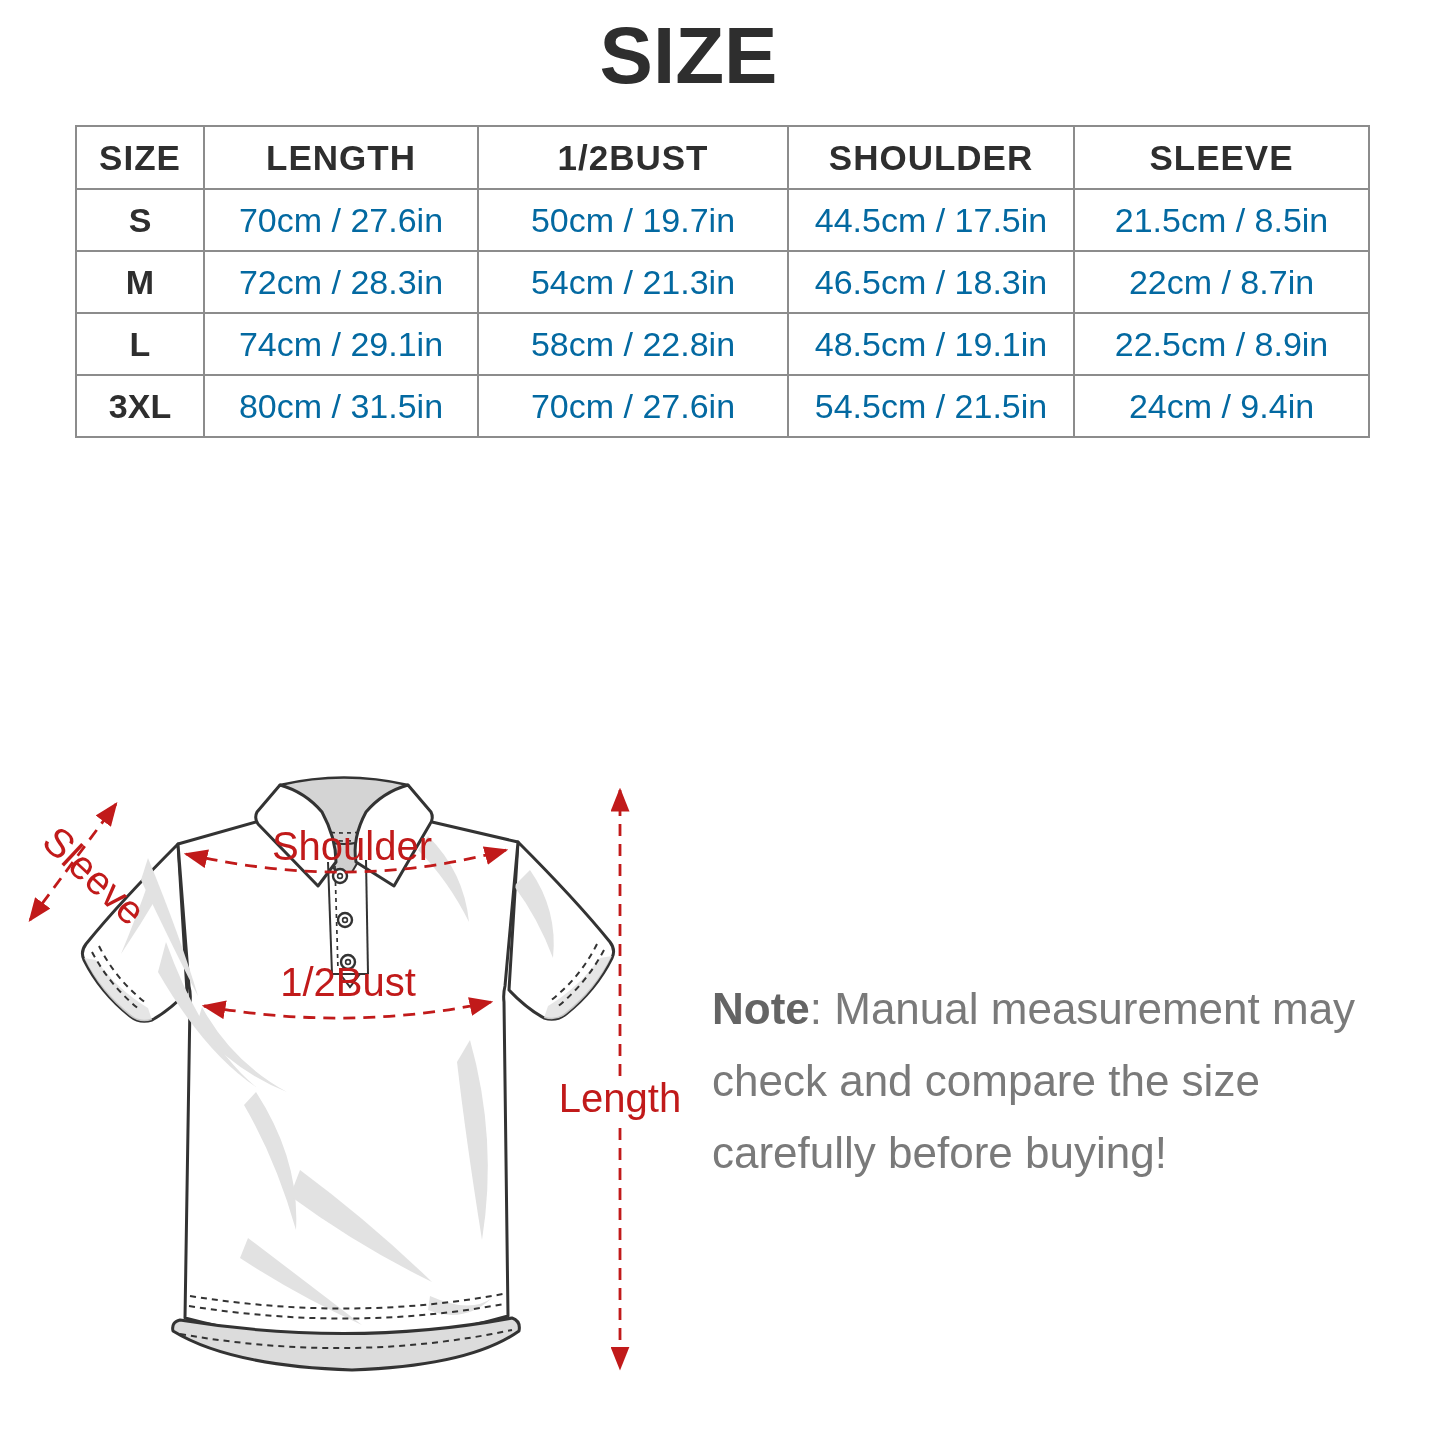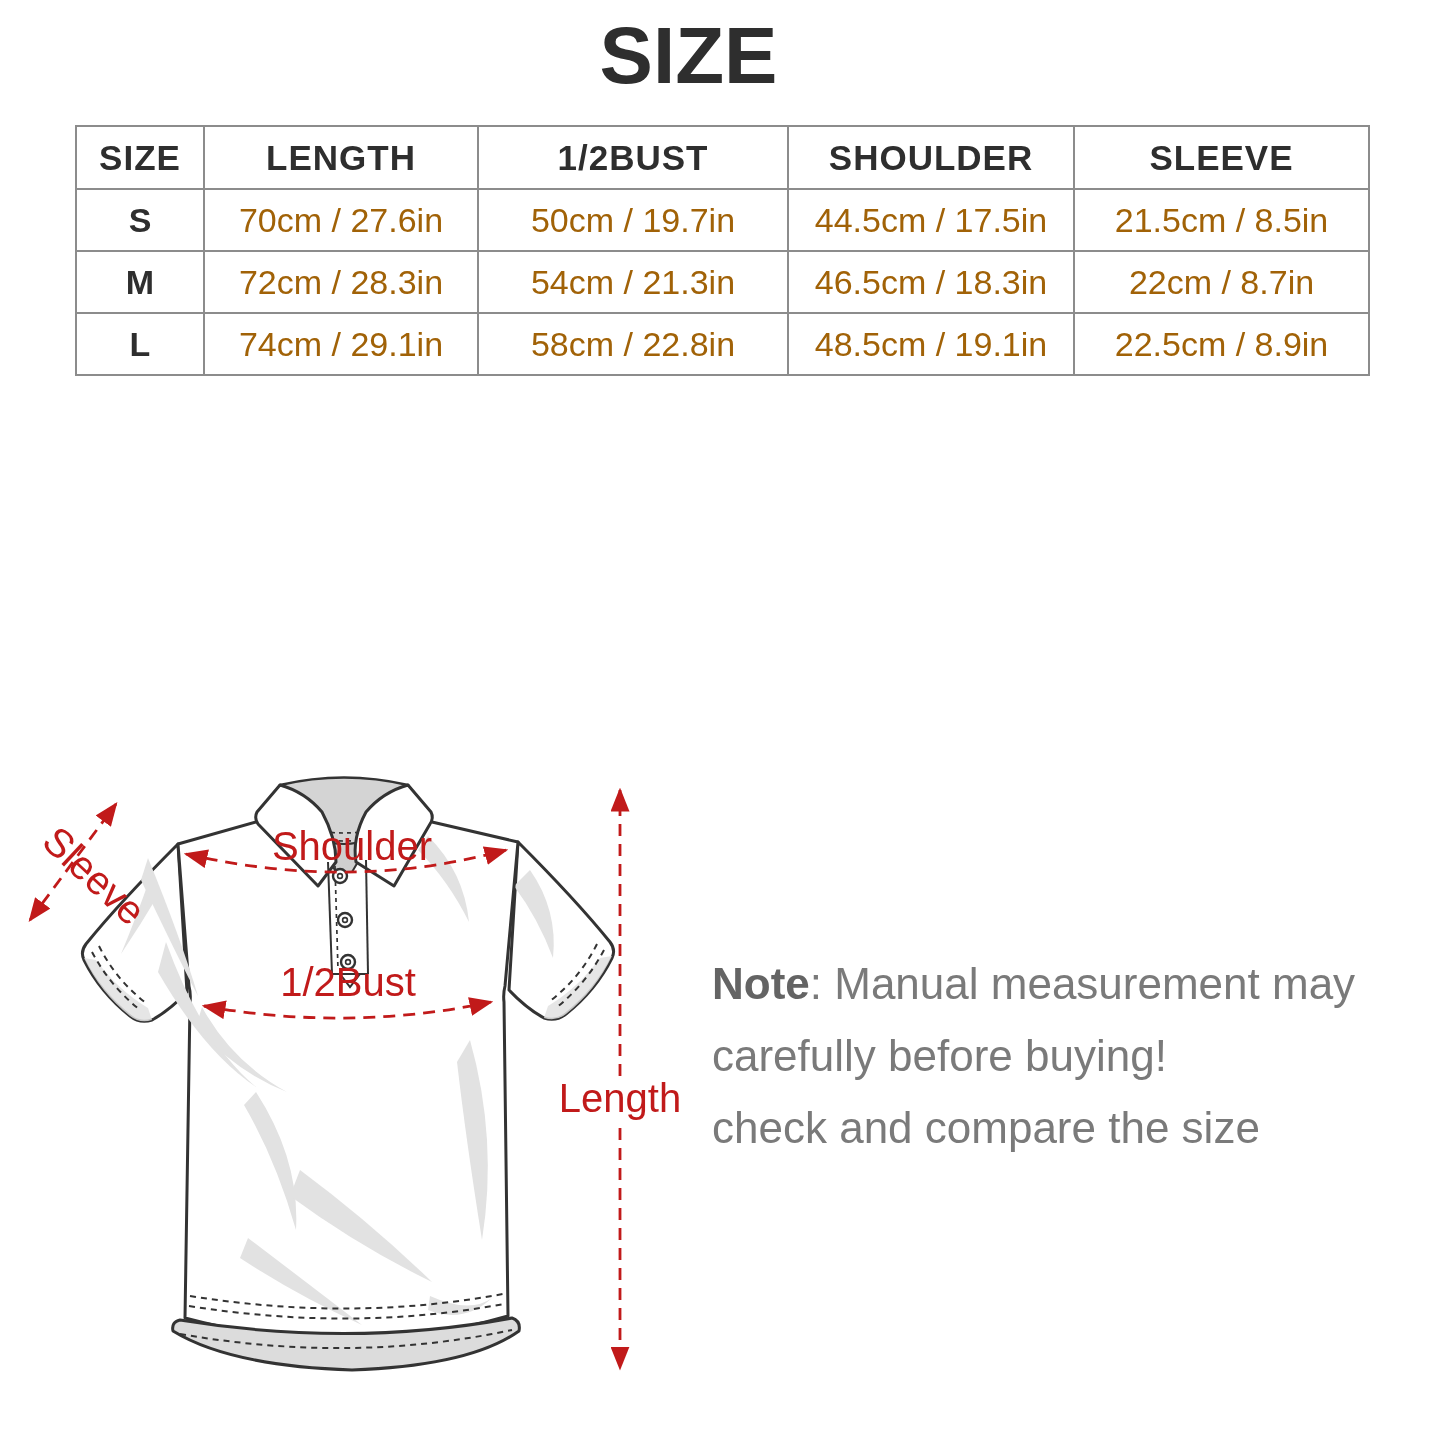--- a/index.html
+++ b/index.html
@@ -20,25 +20,25 @@
     border:2px solid #8c8c8c; text-align:center; vertical-align:middle;
     padding:0; overflow:hidden; white-space:nowrap;
   }
   .size-table thead th {
     height:61px; font-size:35px; font-weight:bold; color:#2e2e2e; letter-spacing:1px;
   }
   .size-table tbody th {
     height:60px; font-size:34px; font-weight:bold; color:#2e2e2e;
   }
   .size-table tbody td {
-    height:60px; font-size:34px; font-weight:normal; color:#a16207;
+    height:60px; font-size:34px; font-weight:normal; color:#0369a1;
   }
   .diagram-svg { position:absolute; left:0; top:740px; }
   .note {
-    position:absolute; left:712px; top:948px; width:690px;
+    position:absolute; left:712px; top:973px; width:690px;
     font-size:44px; line-height:72px; color:#7a7a7a;
   }
   .note-line { white-space:nowrap; }
   .note-bold { font-weight:bold; color:#646464; }
   
   .outline { fill:#ffffff; stroke:#333333; stroke-width:3; stroke-linejoin:round; }
   .thin    { fill:none; stroke:#333333; stroke-width:2; }
   .stitch  { fill:none; stroke:#333333; stroke-width:2; stroke-dasharray:6 5; }
   .stitch-fine { fill:none; stroke:#333333; stroke-width:1.7; stroke-dasharray:4 4; }
   .shade   { fill:#e2e2e2; stroke:none; }
@@ -84,20 +84,27 @@
         <td>54cm / 21.3in</td>
         <td>46.5cm / 18.3in</td>
         <td>22cm / 8.7in</td>
       </tr>
       <tr>
         <th>L</th>
         <td>74cm / 29.1in</td>
         <td>58cm / 22.8in</td>
         <td>48.5cm / 19.1in</td>
         <td>22.5cm / 8.9in</td>
+      </tr>
+      <tr>
+        <th>3XL</th>
+        <td>80cm / 31.5in</td>
+        <td>70cm / 27.6in</td>
+        <td>54.5cm / 21.5in</td>
+        <td>24cm / 9.4in</td>
       </tr>
     </tbody>
   </table>
 
   <svg class="diagram-svg" width="700" height="705" viewBox="0 0 700 705" xmlns="http://www.w3.org/2000/svg">
     <defs>
       <marker id="arr" viewBox="0 0 10 8" refX="9" refY="4" markerUnits="userSpaceOnUse" markerWidth="24" markerHeight="19" orient="auto-start-reverse">
         <path d="M0,0 L10,4 L0,8 Z" fill="#c11a1a"></path>
       </marker>
     </defs>
@@ -183,17 +190,17 @@
       <g>
         <path class="red-dash" stroke="#c11a1a" d="M 620,336 L 620,50" marker-end="url(#arr)"></path>
         <path class="red-dash" stroke="#c11a1a" d="M 620,388 L 620,628" marker-end="url(#arr)"></path>
       </g>
       <text class="red-text" fill="#c11a1a" stroke="none" x="620" y="372" text-anchor="middle">Length</text>
     </g>
   </svg>
 
   <div class="note">
     <div class="note-line"><span class="note-bold">Note</span><span>: Manual measurement may</span></div>
+    <div class="note-line">check and compare the size</div>
     <div class="note-line">carefully before buying!</div>
-    <div class="note-line">check and compare the size</div>
   </div>
 
 </div>
 
 </body></html>

